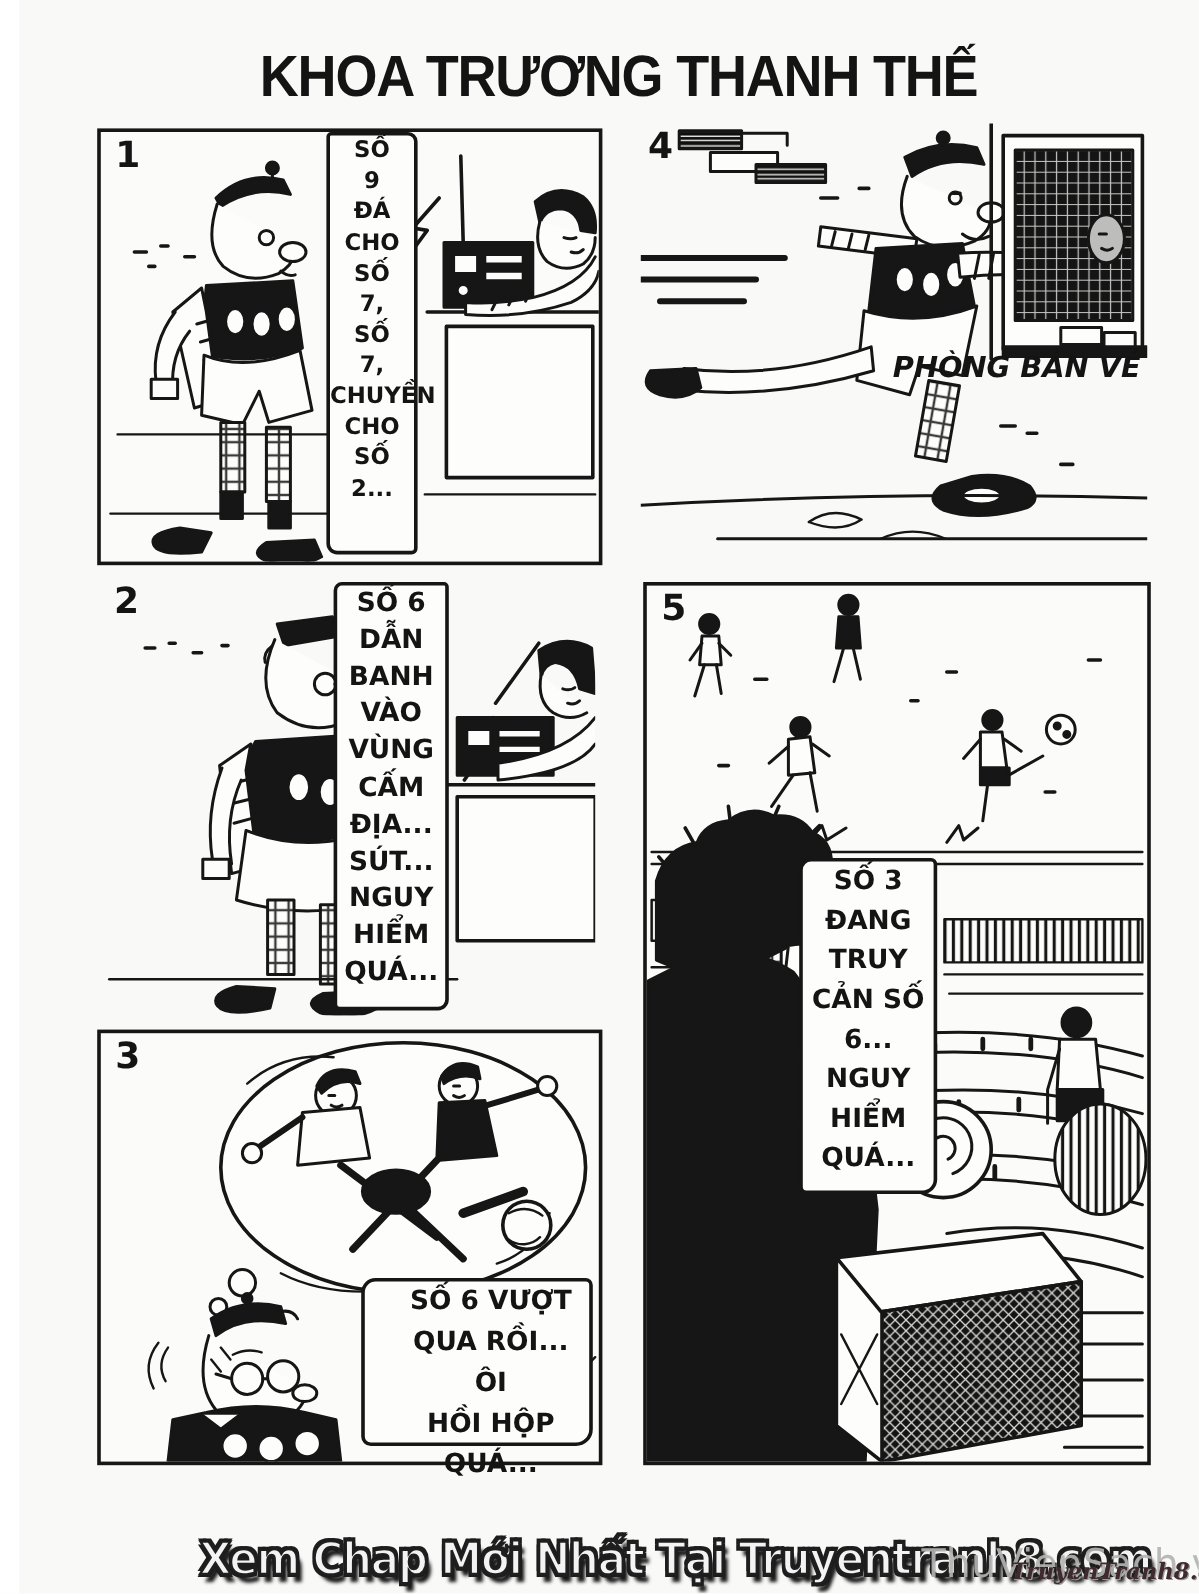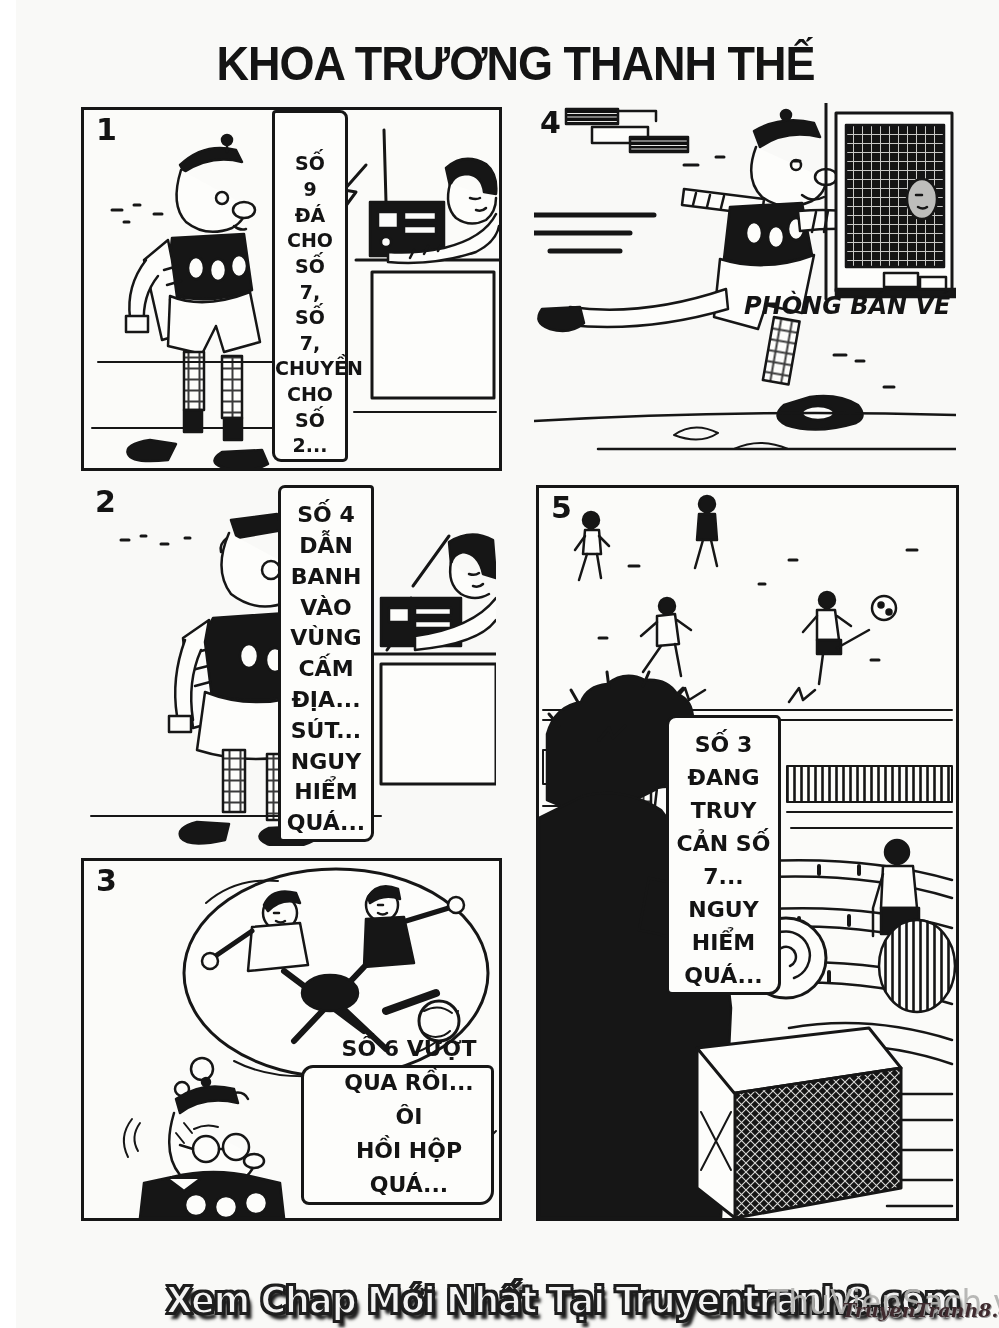--- a/index.html
+++ b/index.html
@@ -15,21 +15,21 @@
   }
   .panel{position:absolute;background:#fbfbf9;}
   .framed{border:3px solid #161616;}
   .panel svg{position:absolute;left:0;top:0;}
   .panel-num{
     position:absolute;top:2px;left:12px;font-size:30px;font-weight:bold;
     color:#141414;z-index:4;font-family:"DejaVu Sans",sans-serif;
   }
   .vstrip,.bubble{
     position:absolute;background:#fdfdfb;border:3px solid #161616;
-    display:flex;align-items:flex-end;justify-content:center;text-align:center;
+    display:flex;align-items:flex-start;justify-content:center;text-align:center;
     font-weight:bold;z-index:3;color:#141414;
     font-family:"DejaVu Sans",sans-serif;
   }
   .vstrip span,.bubble span{white-space:pre-line;display:block;width:100%;}
   .strip1{left:188px;top:0px;width:76px;height:352px;font-size:19px;line-height:1.35;border-radius:4px 8px 5px 9px;}
   .strip2{left:197px;top:7px;width:96px;height:357px;font-size:22px;line-height:1.4;border-radius:7px 4px 9px 5px;}
   .bubble5{left:127px;top:227px;width:115px;height:280px;font-size:22px;line-height:1.5;border-radius:10px 5px 12px 6px;}
   .bubble3{left:217px;top:204px;width:193px;height:140px;font-size:22px;line-height:1.55;border-radius:12px 6px 14px 8px;padding-left:23px;}
   .booth-label{
     position:absolute;left:210px;top:189px;width:190px;font-size:24px;font-weight:bold;
@@ -255,21 +255,21 @@
           <rect x="300" y="186" width="115" height="120" fill="#fdfdfb" stroke-width="3"></rect>
           <path d="M368,64 Q390,50 412,62 L415,100 L402,96 Q398,76 382,74 Q372,76 370,86 Z" fill="#161616"></path>
           <path d="M370,84 Q366,106 380,116 Q394,124 408,116" fill="#fdfdfb"></path>
           <path d="M388,96 q6,2 10,-1 M392,108 q6,2 10,-2"></path>
           <path d="M415,120 Q392,150 334,158 L334,172 Q398,166 415,142" fill="#fdfdfb"></path>
         </g>
       </g>
     </svg>
     <div class="panel-num" style="left:14px;top:6px;">2</div>
     <div class="vstrip strip2">
-      <span>SỐ 4
+      <span>SỐ 6
 DẪN
 BANH
 VÀO
 VÙNG
 CẤM
 ĐỊA...
 SÚT...
 NGUY
 HIỂM
 QUÁ...</span>
@@ -347,21 +347,21 @@
           <path d="M162,624 L192,682 M192,624 L162,682" stroke-width="2"></path>
         </g>
       </g>
     </svg>
     <div class="panel-num">5</div>
     <div class="bubble bubble5">
       <span>SỐ 3
 ĐANG
 TRUY
 CẢN SỐ
-7...
+6...
 NGUY
 HIỂM
 QUÁ...</span>
     </div>
   </section>
 
   <section class="panel framed p3">
     <svg width="415" height="357" viewBox="0 0 415 357">
       <g stroke="#161616" stroke-width="2.5" fill="none" stroke-linecap="round" stroke-linejoin="round">
         <g>

